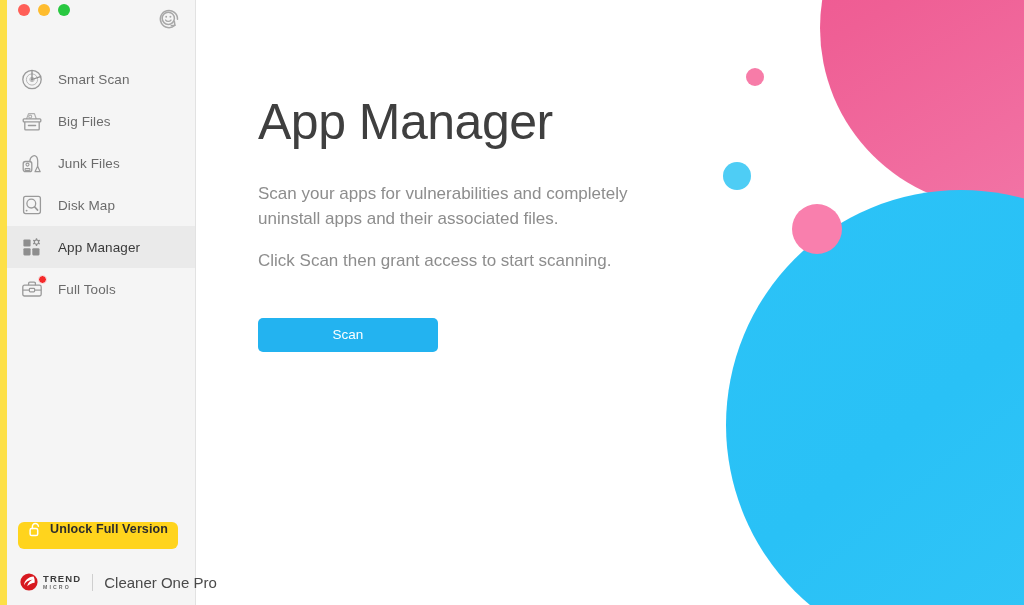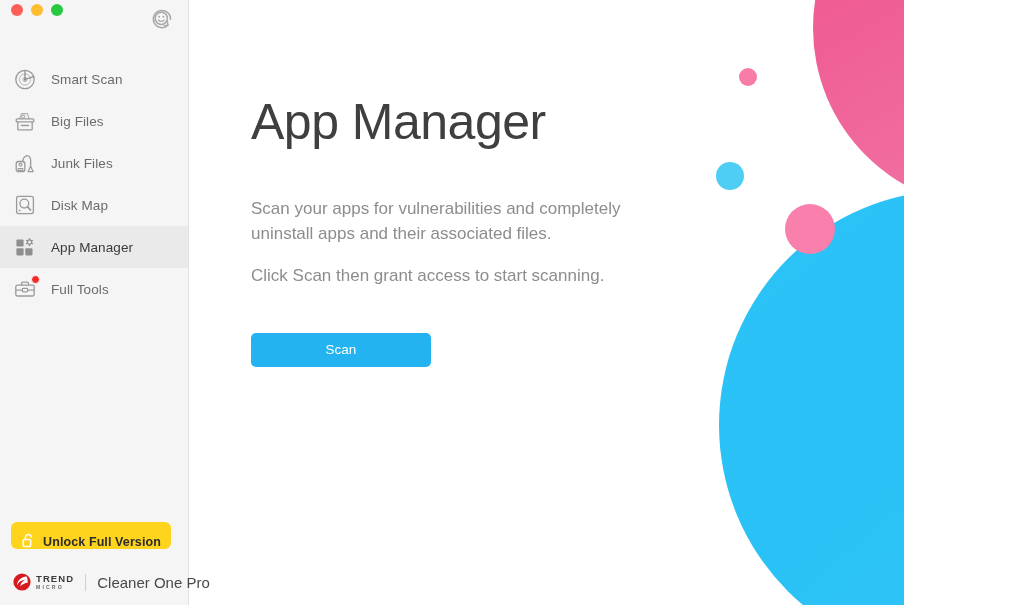--- a/index.html
+++ b/index.html
@@ -5,24 +5,25 @@
   * { box-sizing: border-box; margin: 0; padding: 0; }
   html, body {
     width: 1024px; height: 605px;
     overflow: hidden;
     background: #ffffff;
     font-family: "Liberation Sans", sans-serif;
     -webkit-font-smoothing: antialiased;
   }
   .app {
     position: relative;
-    width: 904px; height: 605px;
+    width: 1024px; height: 605px;
     display: flex;
     overflow: hidden;
     background: #fde047;
+    padding-left: 7px;
   }
 
   
   .sidebar {
     position: relative;
     width: 189px;
     height: 605px;
     background: #f5f5f5;
     border-right: 1px solid #e2e2e2;
     flex: 0 0 189px;
@@ -92,21 +93,21 @@
   
   .unlock-btn {
     position: absolute;
     left: 11px;
     top: 522px;
     width: 160px;
     height: 27px;
     background: #ffd41d;
     border-radius: 6px;
     display: flex;
-    align-items: flex-end;
+    align-items: flex-start;
     justify-content: center;
     gap: 7px;
     cursor: pointer;
     border: none;
   }
   .unlock-label {
     font-size: 12.5px;
     font-weight: bold;
     color: #2c2c2c;
     letter-spacing: 0.1px;
@@ -191,21 +192,21 @@
     padding-top: 96px;
   }
   .page-title {
     font-size: 50px;
     font-weight: 300;
     color: #3f3f3f;
     letter-spacing: -0.5px;
     line-height: 1.05;
   }
   .desc {
-    margin-top: 47px;
+    margin-top: 32px;
     max-width: 430px;
   }
   .desc p {
     font-size: 17px;
     line-height: 25px;
     color: #8d8d8d;
   }
   .desc p + p { margin-top: 17px; }
 
   .scan-btn {

